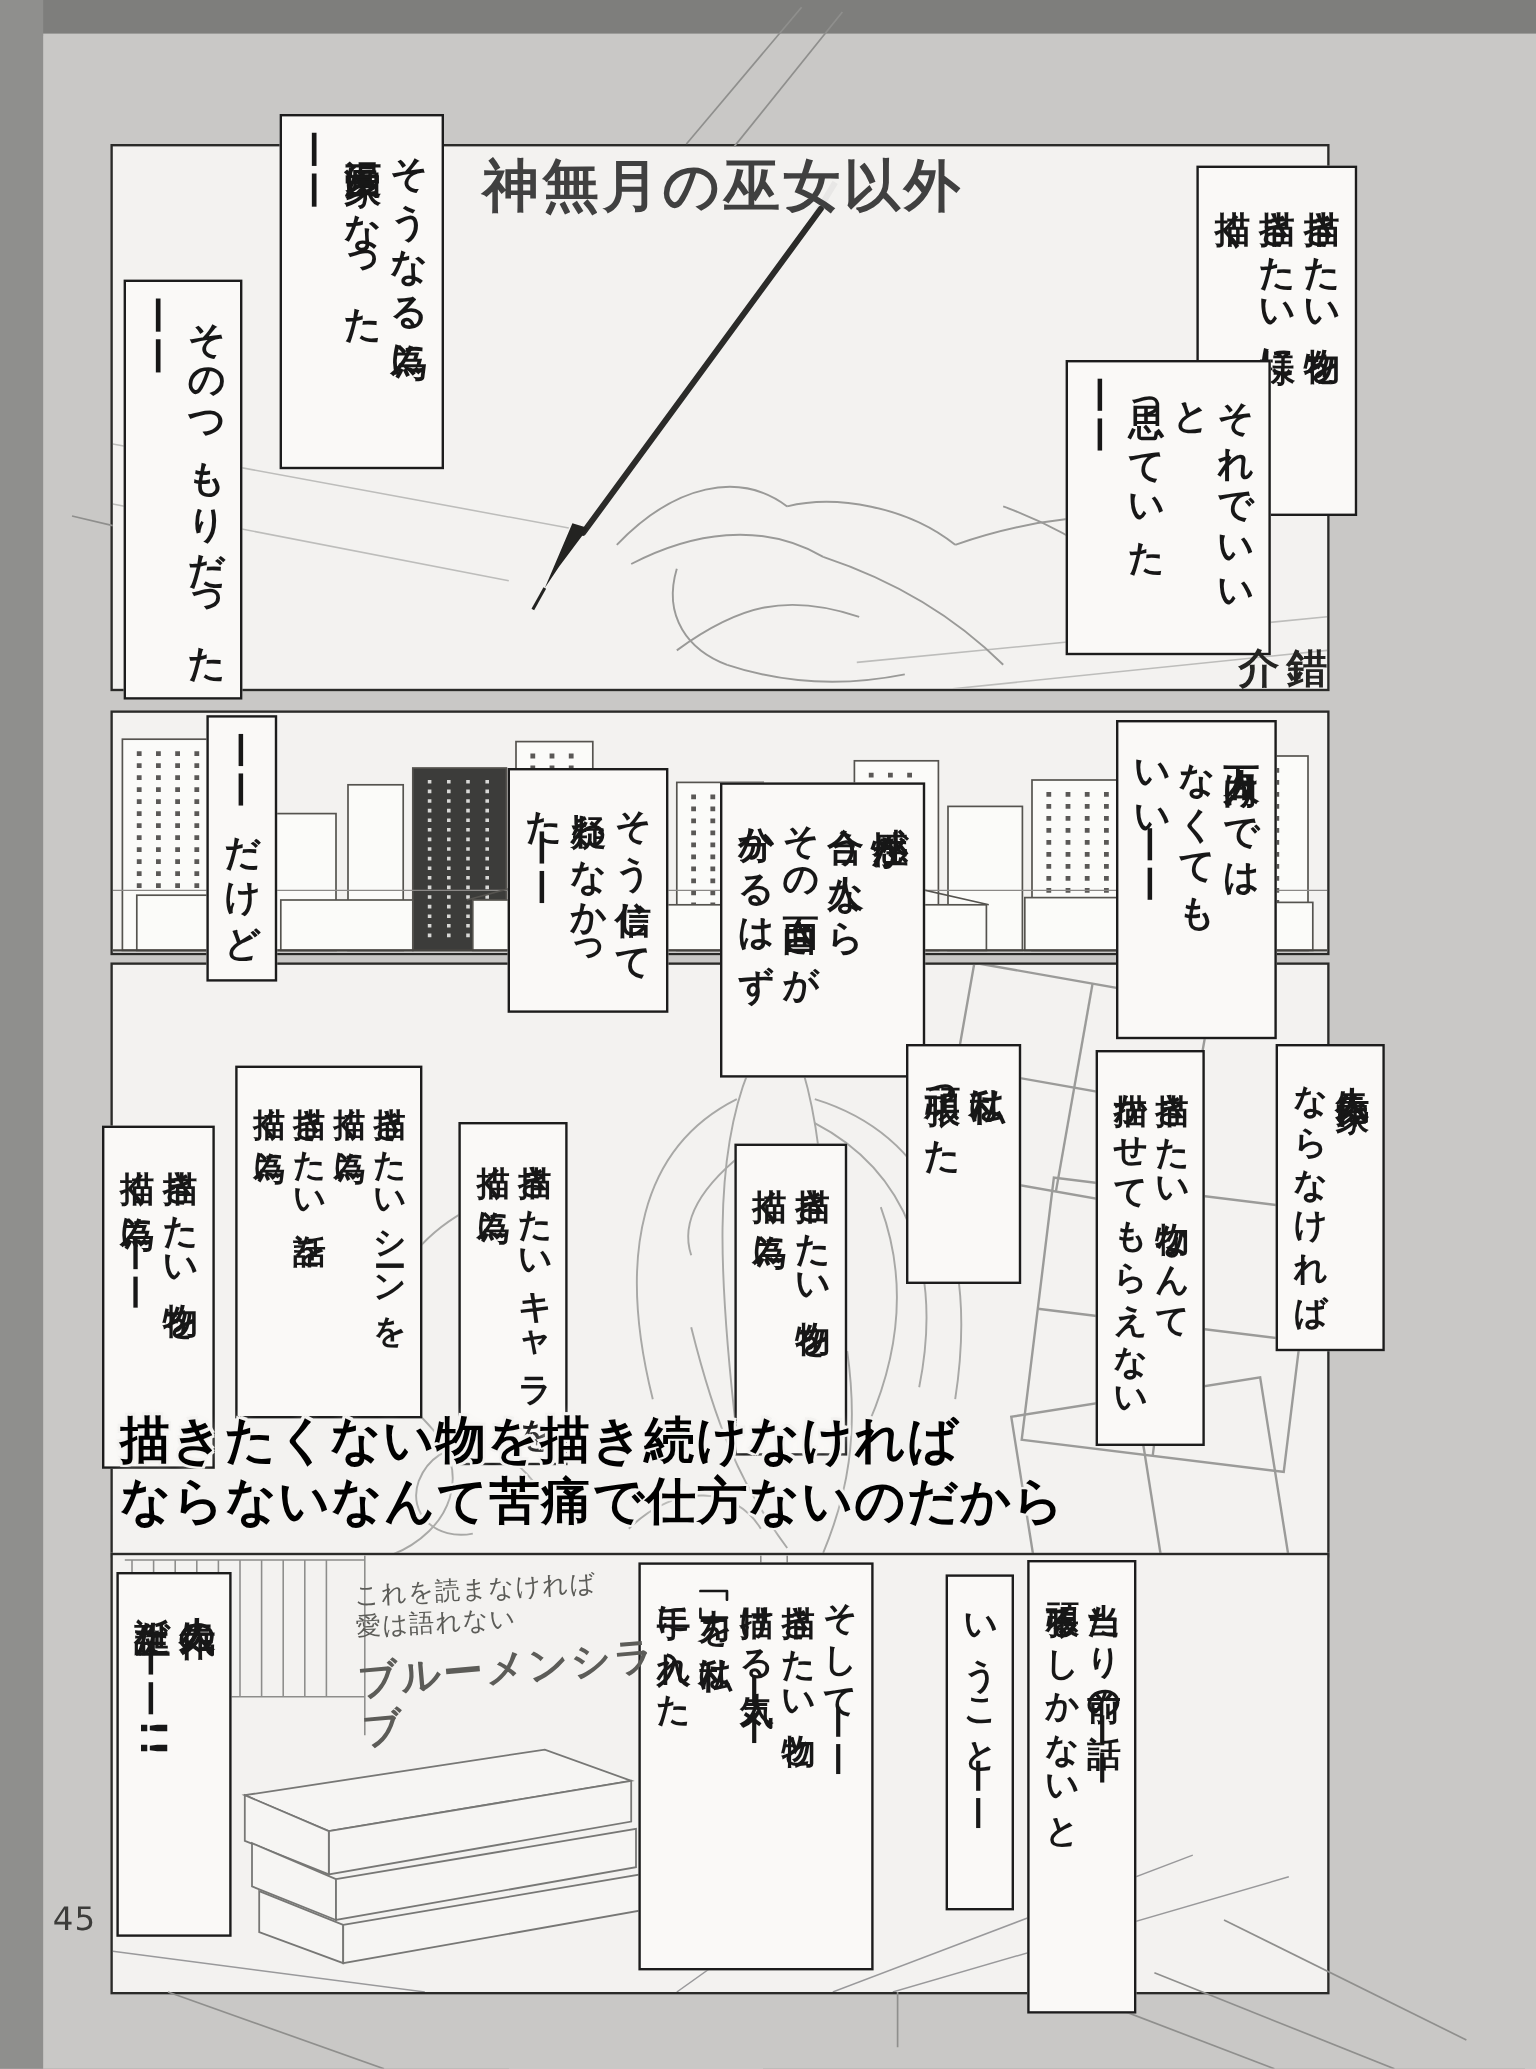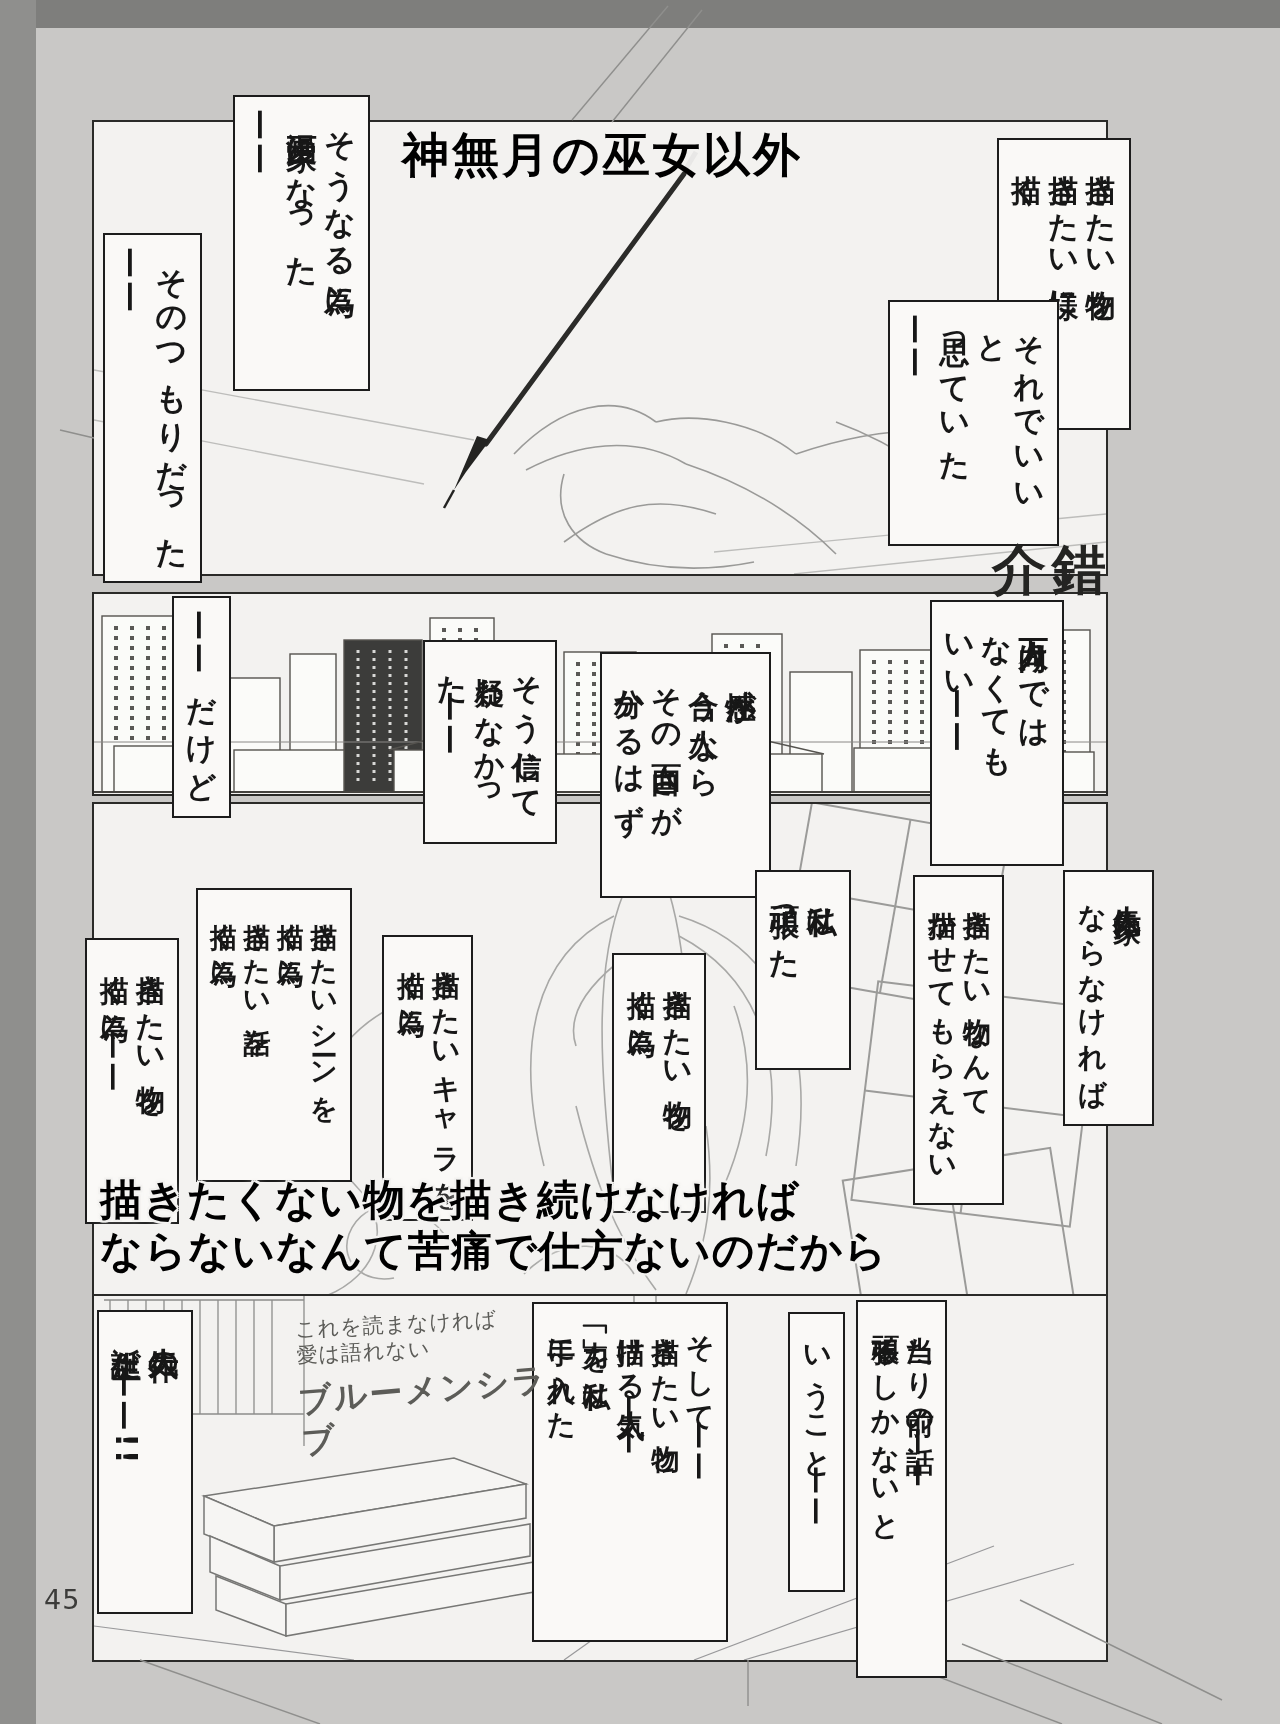--- a/index.html
+++ b/index.html
@@ -22,26 +22,26 @@
     font-size:30px;
     font-weight:700;
     line-height:1.24;
     letter-spacing:3px;
     color:#171717;
     font-family:"DejaVu Sans",sans-serif;
   }
   .page-title{
     position:absolute;left:402px;top:124px;
     font-family:"DejaVu Serif",serif;
-    font-size:47px;font-weight:700;letter-spacing:3px;color:#000000;
+    font-size:47px;font-weight:700;letter-spacing:3px;color:#404040;
   }
   .artist-sig{
-    position:absolute;left:992px;top:534px;
+    position:absolute;left:1032px;top:534px;
     font-family:"DejaVu Serif",serif;
-    font-size:54px;font-weight:700;letter-spacing:6px;color:#242422;
+    font-size:34px;font-weight:700;letter-spacing:6px;color:#242422;
   }
   .emphasis{
     position:absolute;left:100px;top:1174px;width:940px;
     font-size:42px;font-weight:800;line-height:1.22;letter-spacing:1px;
     white-space:pre-line;color:#000000;
     text-shadow:-2px 0 0 #f3f2f0,2px 0 0 #f3f2f0,0 -2px 0 #f3f2f0,0 2px 0 #f3f2f0,
                 -2px -2px 0 #f3f2f0,2px 2px 0 #f3f2f0,-2px 2px 0 #f3f2f0,2px -2px 0 #f3f2f0,
                 0 0 10px #f3f2f0;
   }
   .handwriting{

